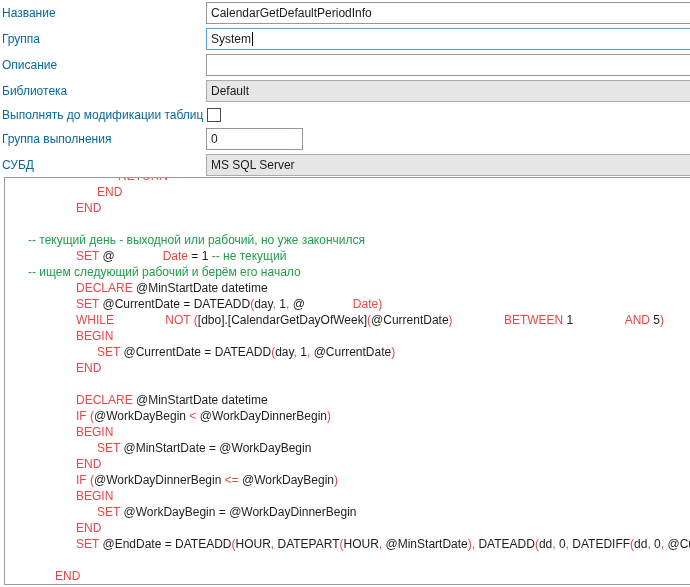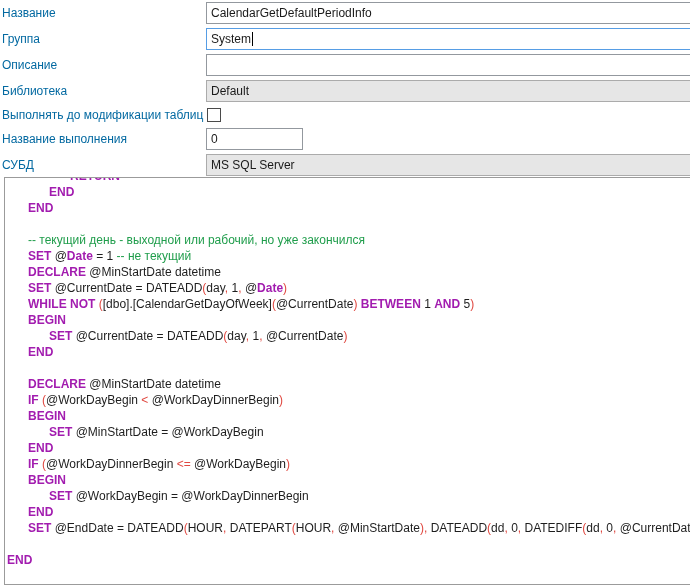--- a/index.html
+++ b/index.html
@@ -24,21 +24,21 @@
     background:#fff;border:1px solid #4a4a4a;
   }
   #code-panel{
     position:absolute;left:4px;top:177px;right:-2px;height:406px;
     border:1px solid #9B9B9B;background:#fff;overflow:hidden;
   }
   #code-content{margin-top:-10px;}
   .code-line{
     height:16px;line-height:16px;font-size:12px;white-space:pre;color:#1e1e1e;
   }
-  .tok-kw{color:#a21caf;font-weight:bold;}
+  .tok-kw{color:#ef4444;font-weight:normal;margin-left:48px;}
   .tok-id{color:#1e1e1e;}
   .tok-n{color:#1e1e1e;}
   .tok-p{color:#E04840;}
   .tok-cm{color:#1f9d4b;text-align:center;}
 </style>
 </head>
 <body>
 
 <div id="screen">
 
@@ -59,38 +59,39 @@
   </div>
 
   <div class="form-label" style="top:84px;">Библиотека</div>
   <div class="textbox readonly" style="top:80px;">
     <span>Default</span>
   </div>
 
   <div class="form-label" style="top:108px;">Выполнять до модификации таблиц</div>
   <div class="checkbox"></div>
 
-  <div class="form-label" style="top:132px;">Название выполнения</div>
+  <div class="form-label" style="top:132px;">Группа выполнения</div>
   <div class="textbox short" style="top:128px;">
     <span>0</span>
   </div>
 
   <div class="form-label" style="top:158px;">СУБД</div>
   <div class="textbox readonly" style="top:154px;">
     <span>MS SQL Server</span>
   </div>
 
   <div id="code-panel">
     <div id="code-content">
         <div class="code-line" style="padding-left: 65px;"><span class="tok-kw">RETURN</span></div>
         <div class="code-line" style="padding-left: 44px;"><span class="tok-kw">END</span></div>
         <div class="code-line" style="padding-left: 23px;"><span class="tok-kw">END</span></div>
         <div class="code-line" style="padding-left: 23px;">&nbsp;</div>
         <div class="code-line" style="padding-left: 23px;"><span class="tok-cm">-- текущий день - выходной или рабочий, но уже закончился</span></div>
         <div class="code-line" style="padding-left: 23px;"><span class="tok-kw">SET</span><span class="tok-id"> @</span><span class="tok-kw">Date</span><span class="tok-id"> = </span><span class="tok-n">1</span><span class="tok-cm"> -- не текущий</span></div>
+        <div class="code-line" style="padding-left: 23px;"><span class="tok-cm">-- ищем следующий рабочий и берём его начало</span></div>
         <div class="code-line" style="padding-left: 23px;"><span class="tok-kw">DECLARE</span><span class="tok-id"> @MinStartDate datetime</span></div>
         <div class="code-line" style="padding-left: 23px;"><span class="tok-kw">SET</span><span class="tok-id"> @CurrentDate = DATEADD</span><span class="tok-p">(</span><span class="tok-id">day</span><span class="tok-p">,</span><span class="tok-id"> </span><span class="tok-n">1</span><span class="tok-p">,</span><span class="tok-id"> @</span><span class="tok-kw">Date</span><span class="tok-p">)</span></div>
         <div class="code-line" style="padding-left: 23px;"><span class="tok-kw">WHILE</span><span class="tok-id"> </span><span class="tok-kw">NOT</span><span class="tok-id"> </span><span class="tok-p">(</span><span class="tok-id">[dbo].[CalendarGetDayOfWeek]</span><span class="tok-p">(</span><span class="tok-id">@CurrentDate</span><span class="tok-p">)</span><span class="tok-id"> </span><span class="tok-kw">BETWEEN</span><span class="tok-id"> </span><span class="tok-n">1</span><span class="tok-id"> </span><span class="tok-kw">AND</span><span class="tok-id"> </span><span class="tok-n">5</span><span class="tok-p">)</span></div>
         <div class="code-line" style="padding-left: 23px;"><span class="tok-kw">BEGIN</span></div>
         <div class="code-line" style="padding-left: 44px;"><span class="tok-kw">SET</span><span class="tok-id"> @CurrentDate = DATEADD</span><span class="tok-p">(</span><span class="tok-id">day</span><span class="tok-p">,</span><span class="tok-id"> </span><span class="tok-n">1</span><span class="tok-p">,</span><span class="tok-id"> @CurrentDate</span><span class="tok-p">)</span></div>
         <div class="code-line" style="padding-left: 23px;"><span class="tok-kw">END</span></div>
         <div class="code-line" style="padding-left: 23px;">&nbsp;</div>
         <div class="code-line" style="padding-left: 23px;"><span class="tok-kw">DECLARE</span><span class="tok-id"> @MinStartDate datetime</span></div>
         <div class="code-line" style="padding-left: 23px;"><span class="tok-kw">IF</span><span class="tok-id"> </span><span class="tok-p">(</span><span class="tok-id">@WorkDayBegin </span><span class="tok-p">&lt;</span><span class="tok-id"> @WorkDayDinnerBegin</span><span class="tok-p">)</span></div>
         <div class="code-line" style="padding-left: 23px;"><span class="tok-kw">BEGIN</span></div>

